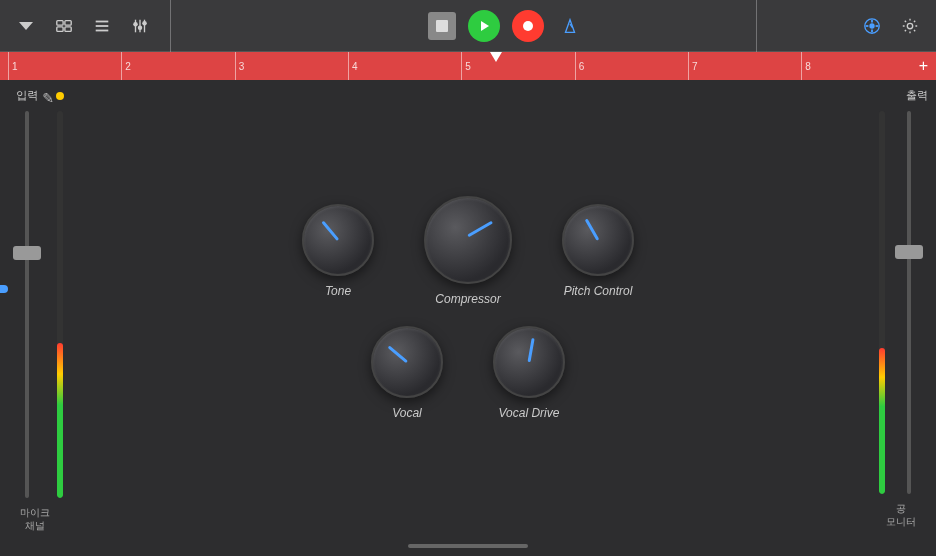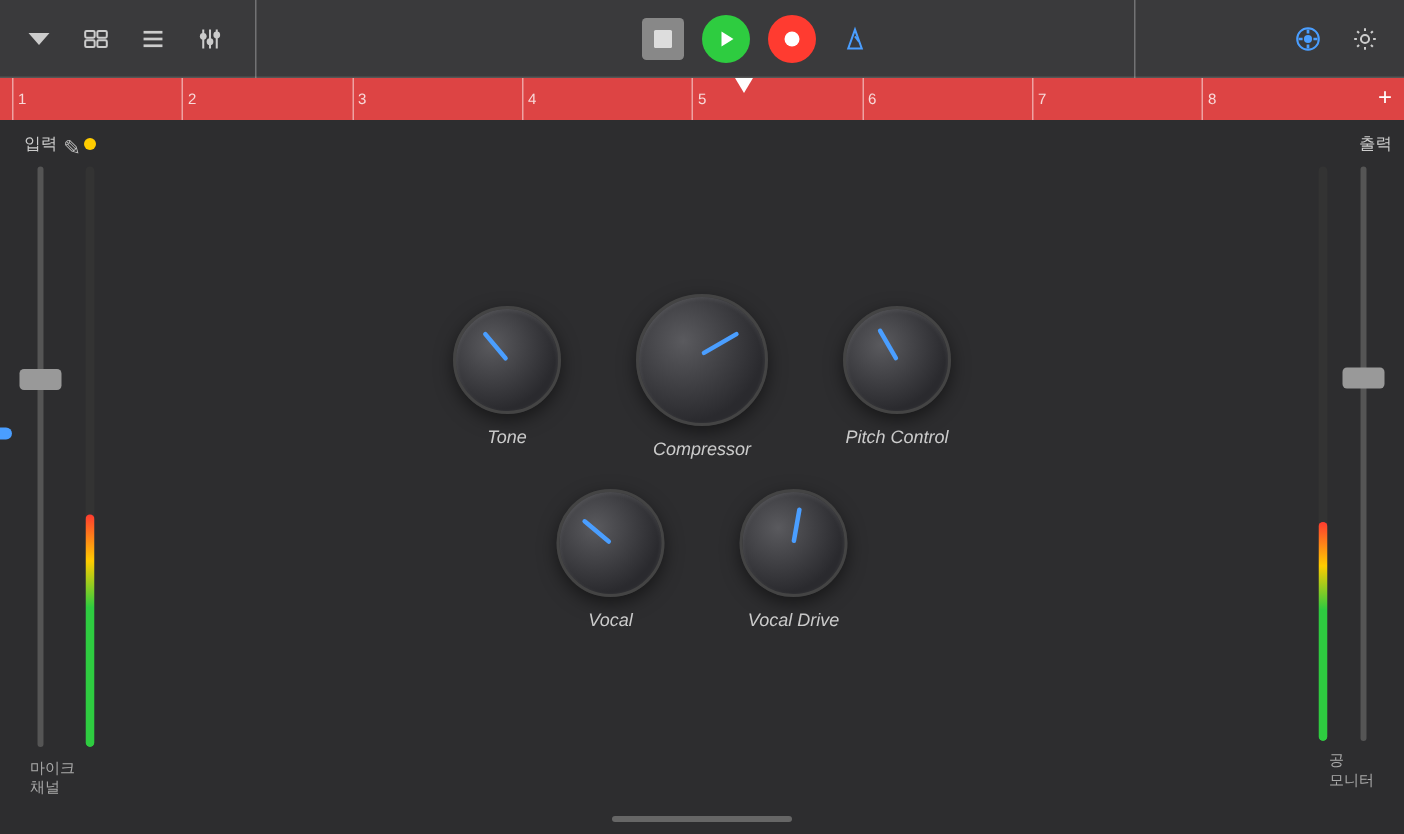--- a/index.html
+++ b/index.html
@@ -214,21 +214,21 @@
       display: flex;
       flex: 1;
       align-items: stretch;
       gap: 4px;
       padding: 4px 0;
     }
 
     .channel-label-bottom {
       font-size: 10px;
       color: #aaa;
-      text-align: left;
+      text-align: center;
       margin-top: 4px;
       line-height: 1.3;
     }
 
     
     .knobs-area {
       flex: 1;
       display: flex;
       flex-direction: column;
       align-items: center;
@@ -286,21 +286,20 @@
       text-align: center;
     }
 
     
     .channel-strip-right {
       width: 70px;
       display: flex;
       flex-direction: column;
       align-items: center;
       padding: 8px 0;
-      font-family: Liberation Mono, monospace;
     }
 
     
     .yellow-dot {
       width: 8px;
       height: 8px;
       background: #ffcc00;
       border-radius: 50%;
       position: absolute;
       top: 12px;

